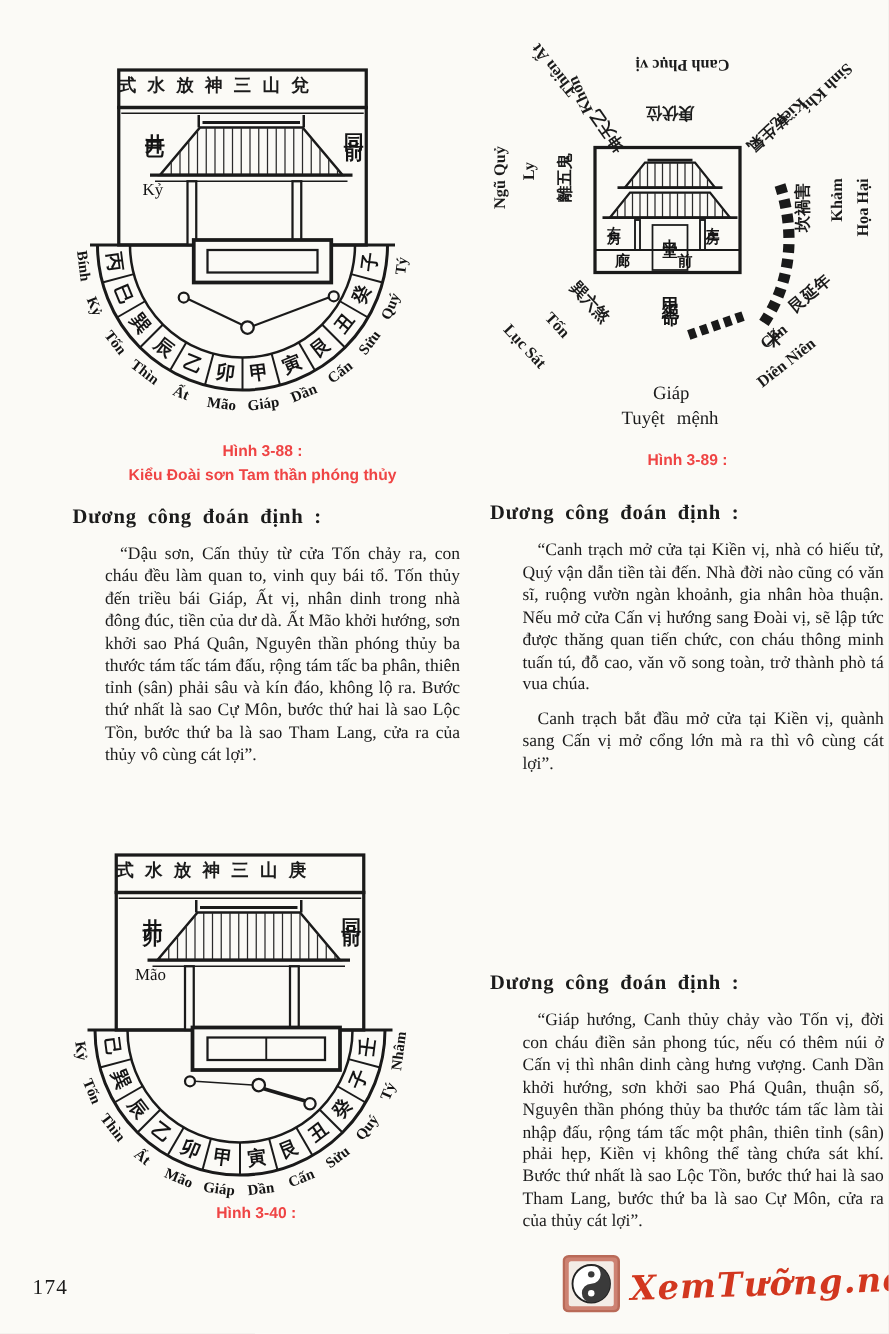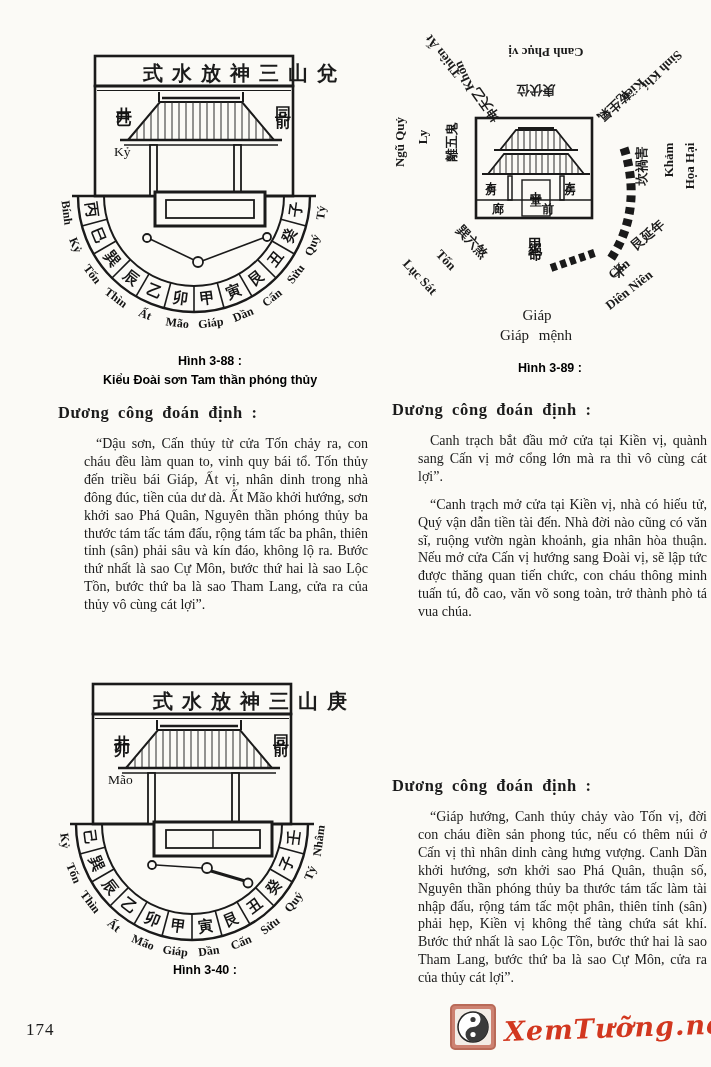--- a/index.html
+++ b/index.html
@@ -5,31 +5,31 @@
   html,body { margin:0; padding:0; background:#e9e7e2; }
   .page {
     position:relative; width:711px; height:1067px; margin:0 auto;
     background:#fbfaf6; overflow:hidden;
     font-family:"Liberation Serif", serif; color:#1b1b1b;
   }
   .fig { position:absolute; }
   .fig svg { display:block; }
   .fig-text { position:absolute; font-family:"DejaVu Serif", serif; color:#141414; }
   .banner-text {
-    position:absolute; text-align:right; font-weight:bold; font-size:20px;
-    letter-spacing:9px; font-family:"DejaVu Serif", serif; white-space:nowrap;margin-left:48px;
+    position:absolute; text-align:left; font-weight:bold; font-size:14px;
+    letter-spacing:9px; font-family:"DejaVu Serif", serif; white-space:nowrap;
   }
   .vtext {
     writing-mode:vertical-rl; text-orientation:upright;
     font-family:"DejaVu Serif", serif; font-weight:bold; line-height:1;
   }
   .latin-small { font-size:13.5px; font-family:"Liberation Serif", serif; }
   .caption {
     position:absolute; text-align:center; font-weight:bold; font-size:12.5px;
-    font-family:"Liberation Sans", sans-serif; line-height:1.55; color:#000000;
+    font-family:"Liberation Sans", sans-serif; line-height:1.55; color:#ef4444;
   }
   .sec { position:absolute; }
   .heading {
     font-weight:bold; font-size:16.5px; letter-spacing:0.6px; word-spacing:4px;
     font-family:"Liberation Serif", serif;
   }
   .para {
     margin:12px 0 0 26px; text-align:justify; text-indent:12px;
     font-size:14px; line-height:1.28; font-family:"Liberation Serif", serif;
   }
@@ -248,41 +248,41 @@
     <div class="rlabel" style="left:34px; top:247px; transform:translate(-50%,-50%) rotate(47deg)">Lục Sát</div>
     <div class="rlabel" style="left:60px; top:230px; transform:translate(-50%,-50%) rotate(47deg)">Tốn</div>
     <div class="hanlabel" style="left:86px; top:212px; transform:translate(-50%,-50%) rotate(47deg)">巽六煞</div>
 
     <div class="rlabel" style="left:233px; top:239px; transform:translate(-50%,-50%) rotate(-39deg)">Cấn</div>
     <div class="rlabel" style="left:243px; top:260px; transform:translate(-50%,-50%) rotate(-38deg)">Diên Niên</div>
     <div class="hanlabel" style="left:262px; top:205px; transform:translate(-50%,-50%) rotate(-40deg)">艮延年</div>
 
     <div class="vtext fig-text" style="left:150px; top:196px; transform:translateX(-50%); font-size:14px; letter-spacing:5px">甲絕命</div>
     <div class="rlabel" style="left:151px; top:285px; transform:translate(-50%,-50%); font-size:15px; font-weight:normal">Giáp</div>
-    <div class="rlabel" style="left:150px; top:305px; transform:translate(-50%,-50%); font-size:15px; font-weight:normal; word-spacing:6px">Giáp mệnh</div>
+    <div class="rlabel" style="left:150px; top:305px; transform:translate(-50%,-50%); font-size:15px; font-weight:normal; word-spacing:6px">Tuyệt mệnh</div>
 
     <div class="vtext fig-text" style="left:99px; top:142px; font-size:11px; letter-spacing:3px">右房</div>
     <div class="vtext fig-text" style="left:150px; top:151px; transform:translateX(-50%); font-size:12px; letter-spacing:3px">中堂</div>
     <div class="vtext fig-text" style="left:178px; top:142px; font-size:11px; letter-spacing:3px">左房</div>
     <div class="fig-text" style="left:106px; top:171px; font-size:12px; font-weight:bold">廊</div>
     <div class="fig-text" style="left:156px; top:171px; font-size:12px; font-weight:bold">前</div>
   </div>
   <div class="caption" style="left:400px; top:359px; width:300px">
     <div>Hình 3-89 :</div>
   </div>
 
   <div class="sec" style="left:58px; top:403px; width:310px">
     <div class="heading">Dương công đoán định :</div>
     <p class="para">“Dậu sơn, Cấn thủy từ cửa Tốn chảy ra, con cháu đều làm quan to, vinh quy bái tổ. Tốn thủy đến triều bái Giáp, Ất vị, nhân dinh trong nhà đông đúc, tiền của dư dà. Ất Mão khởi hướng, sơn khởi sao Phá Quân, Nguyên thần phóng thủy ba thước tám tấc tám đấu, rộng tám tấc ba phân, thiên tỉnh (sân) phải sâu và kín đáo, không lộ ra. Bước thứ nhất là sao Cự Môn, bước thứ hai là sao Lộc Tồn, bước thứ ba là sao Tham Lang, cửa ra của thủy vô cùng cát lợi”.</p>
   </div>
 
   <div class="sec" style="left:392px; top:400px; width:315px">
     <div class="heading">Dương công đoán định :</div>
+    <p class="para">“Canh trạch mở cửa tại Kiền vị, nhà có hiếu tử, Quý vận dẫn tiền tài đến. Nhà đời nào cũng có văn sĩ, ruộng vườn ngàn khoảnh, gia nhân hòa thuận. Nếu mở cửa Cấn vị hướng sang Đoài vị, sẽ lập tức được thăng quan tiến chức, con cháu thông minh tuấn tú, đỗ cao, văn võ song toàn, trở thành phò tá vua chúa.</p>
     <p class="para">Canh trạch bắt đầu mở cửa tại Kiền vị, quành sang Cấn vị mở cổng lớn mà ra thì vô cùng cát lợi”.</p>
-    <p class="para">“Canh trạch mở cửa tại Kiền vị, nhà có hiếu tử, Quý vận dẫn tiền tài đến. Nhà đời nào cũng có văn sĩ, ruộng vườn ngàn khoảnh, gia nhân hòa thuận. Nếu mở cửa Cấn vị hướng sang Đoài vị, sẽ lập tức được thăng quan tiến chức, con cháu thông minh tuấn tú, đỗ cao, văn võ song toàn, trở thành phò tá vua chúa.</p>
   </div>
 
   <div class="fig" style="left:42px; top:676px; width:300px; height:300px">
     <svg id="svg90" width="300" height="300" viewBox="0 0 300 300">
       <defs>
           <clipPath id="roofclip90">
             <path d="M84,92 L116,54 L198,54 L230,92 Z"></path>
           </clipPath>
         </defs>
       <rect x="51" y="8" width="198" height="30" fill="none" stroke="#1a1a1a" stroke-width="2.6"></rect>

